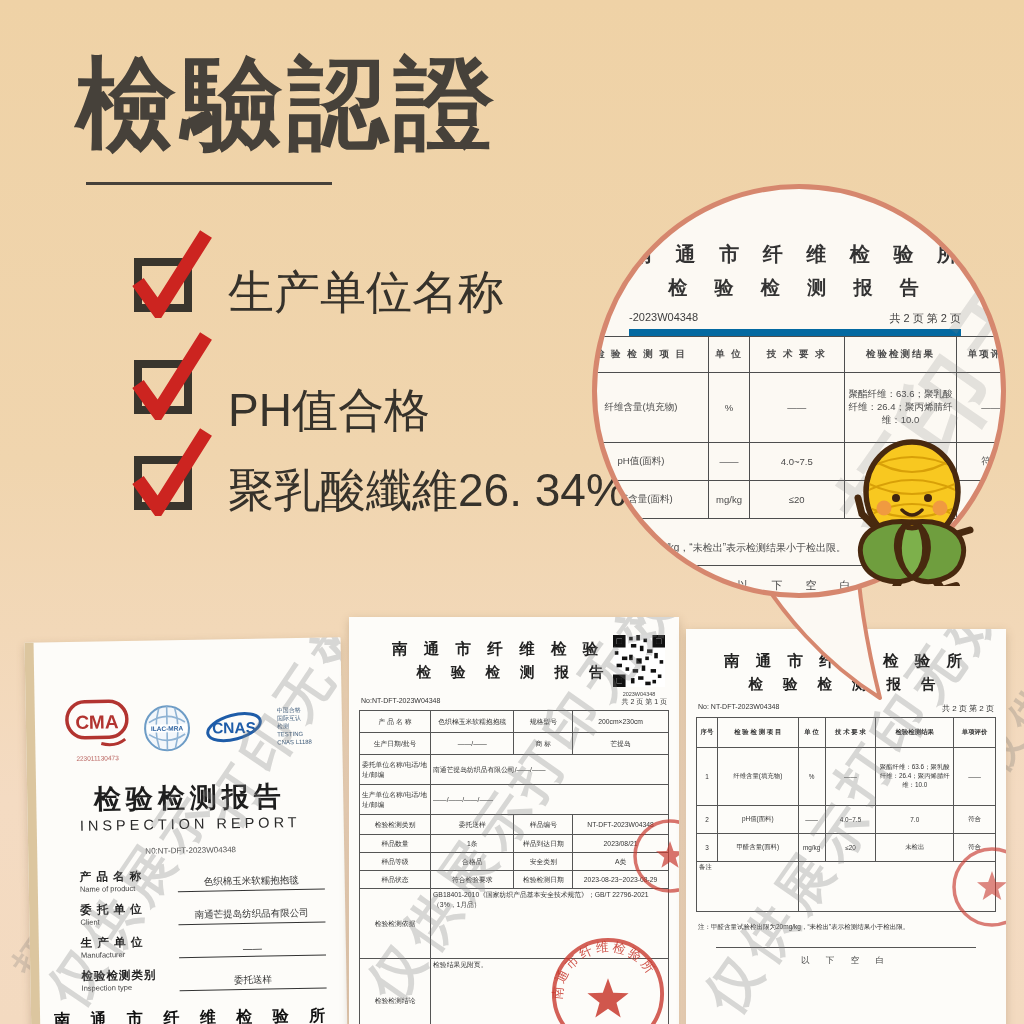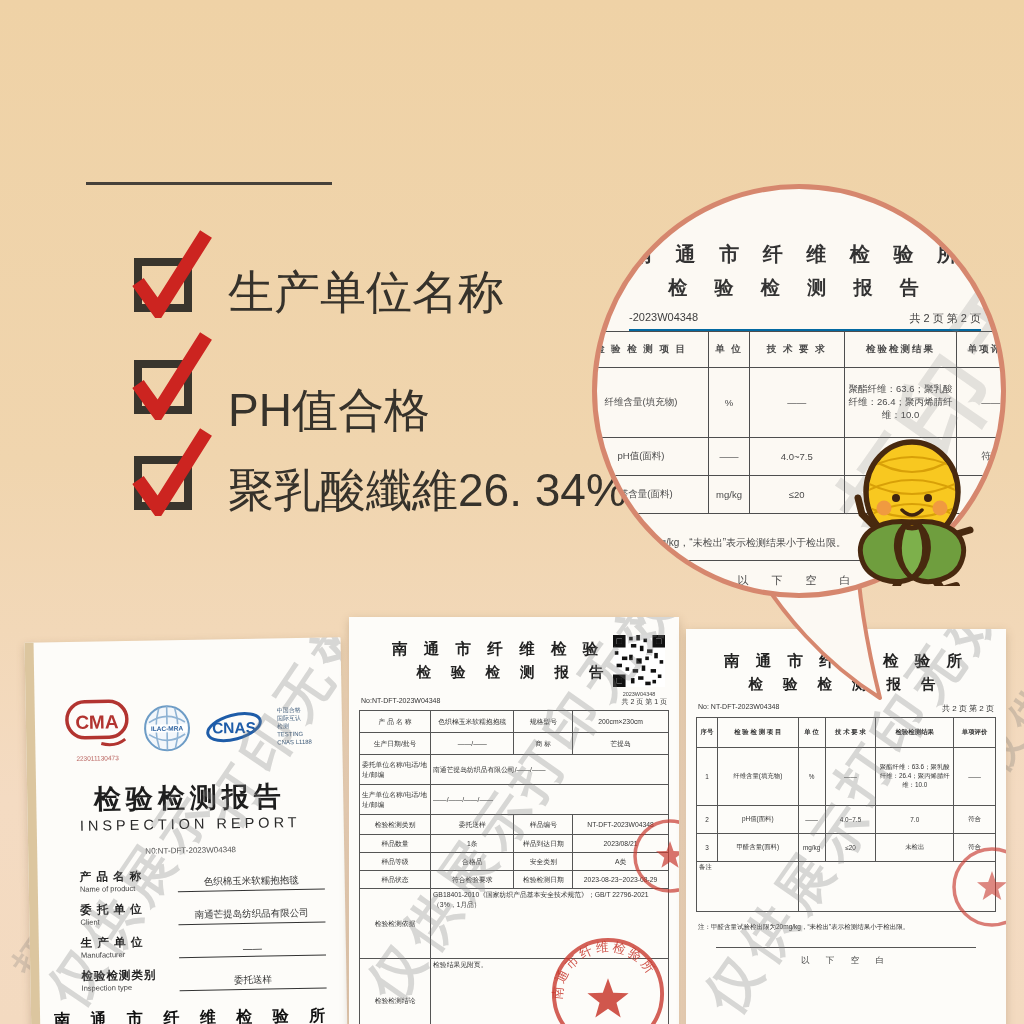--- a/index.html
+++ b/index.html
@@ -13,21 +13,21 @@
   
   .check-item{position:absolute;left:134px;}
   .check-box{position:absolute;width:58px;height:54px;border:8px solid #39352d;background:transparent;}
   .check-svg{position:absolute;left:-8px;top:-32px;}
   .check-label{position:absolute;left:228px;font-size:46px;font-weight:500;color:#36322b;white-space:nowrap;}
   
   .bubble{position:absolute;left:592px;top:184px;width:414px;height:414px;border-radius:50%;
           background:#fcf9f3;border:5px solid #d6876e;overflow:hidden;z-index:4;}
   .b-org{margin-top:52px;text-align:center;font-size:20px;font-weight:700;letter-spacing:9px;color:#333;}
   .b-title{margin-top:7px;text-align:center;font-size:19px;font-weight:700;letter-spacing:11px;color:#333;}
-  .b-meta{display:flex;justify-content:space-between;margin:10px 20px 0 32px;border-bottom:2px solid #0369a1;
+  .b-meta{display:flex;justify-content:space-between;margin:10px 40px 0 32px;border-bottom:7px solid #0369a1;
           font-size:11px;color:#3d3d3d;padding-bottom:3px;text-align:center;}
   .b-table{width:112%;margin-left:-6%;border-collapse:collapse;font-size:9.5px;color:#4a4a4a;}
   .b-table th,.b-table td{border:1.3px solid #4e4e4e;text-align:center;padding:2px;}
   .b-table th{font-weight:600;letter-spacing:2px;height:36px;}
   .b-note{margin:22px 44px 0 44px;font-size:10px;color:#4a4a4a;}
   .b-rule{margin:10px 30px 0 30px;border-top:1.5px solid #4e4e4e;}
   .b-blank{margin-top:12px;text-align:center;font-size:11px;letter-spacing:10px;color:#4a4a4a;}
   
   .bubble-tail{position:absolute;left:688px;top:526px;z-index:3;}
   .mascot{position:absolute;left:848px;top:434px;z-index:5;}
@@ -72,20 +72,21 @@
   .r-blank{position:absolute;top:326px;width:100%;text-align:center;font-size:8.5px;letter-spacing:7px;color:#444;}
   
   .wm{position:absolute;font-weight:700;color:rgba(128,128,128,.30);transform:rotate(-55deg);
       letter-spacing:8px;pointer-events:none;white-space:nowrap;}
 </style>
 </head>
 <body>
 
 <div class="canvas">
 
+  <div class="heading">檢驗認證</div>
   <div class="heading-underline"></div>
 
   <div>
     <div class="check-item" style="top:258px">
       <div class="check-box"></div>
       <svg class="check-svg" width="88" height="92" viewBox="0 0 88 92">
         <polyline points="12,56 32,84 80,8" fill="none" stroke="#cc2420" stroke-width="14"></polyline>
       </svg>
     </div>
     <div class="check-label" style="top:262px">生产单位名称</div>

